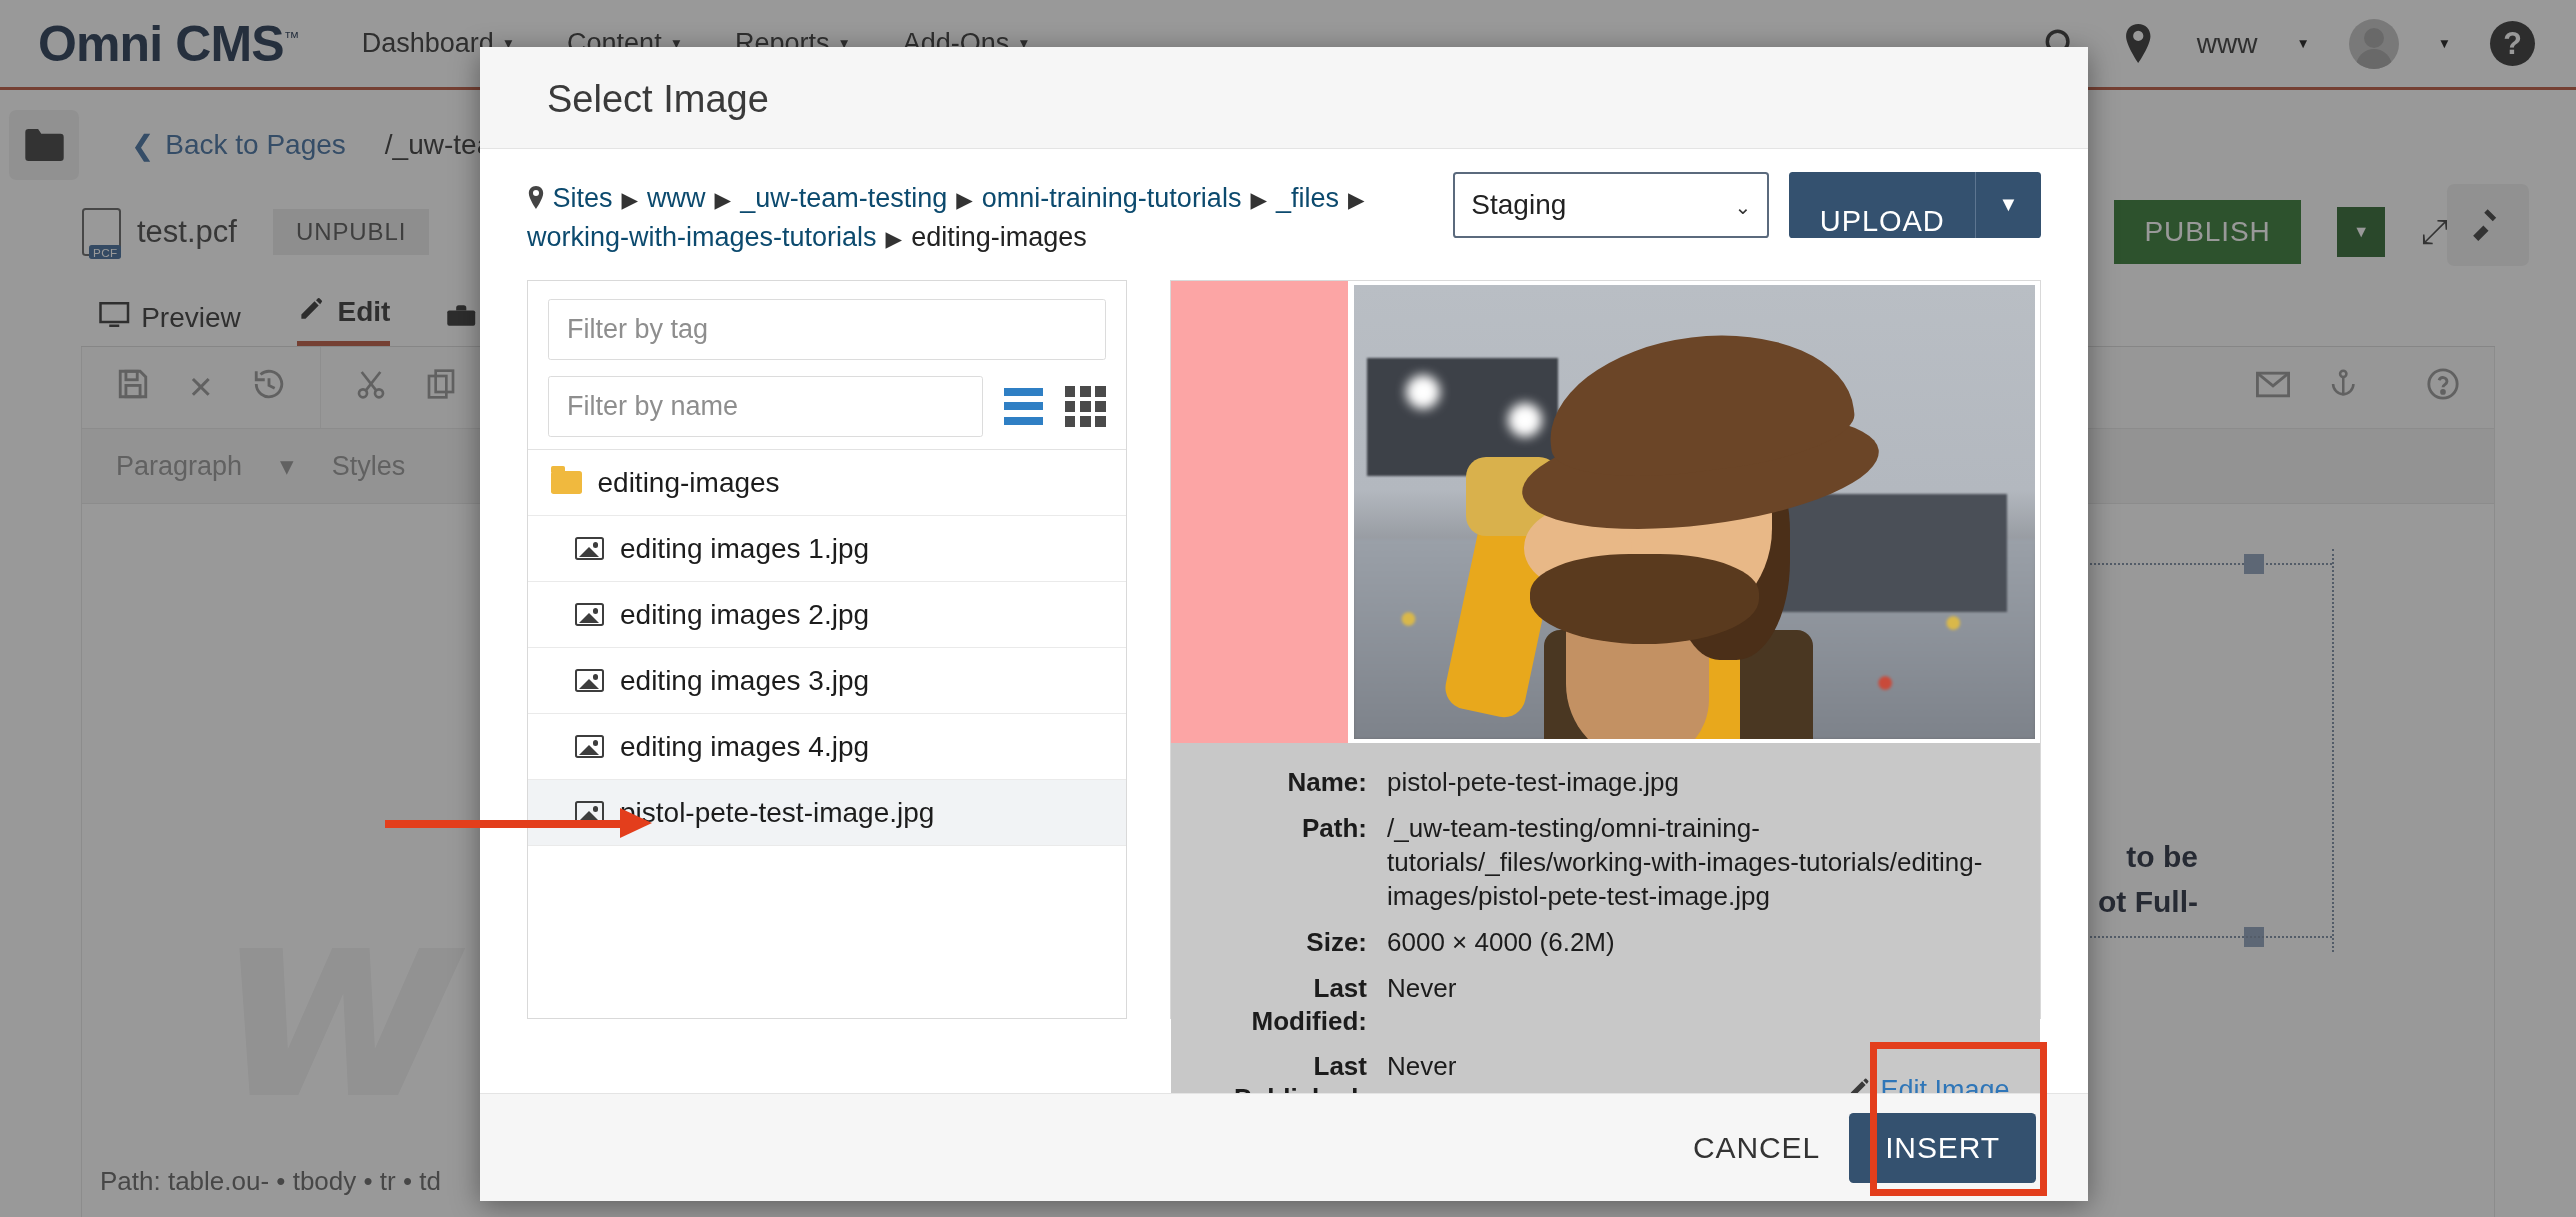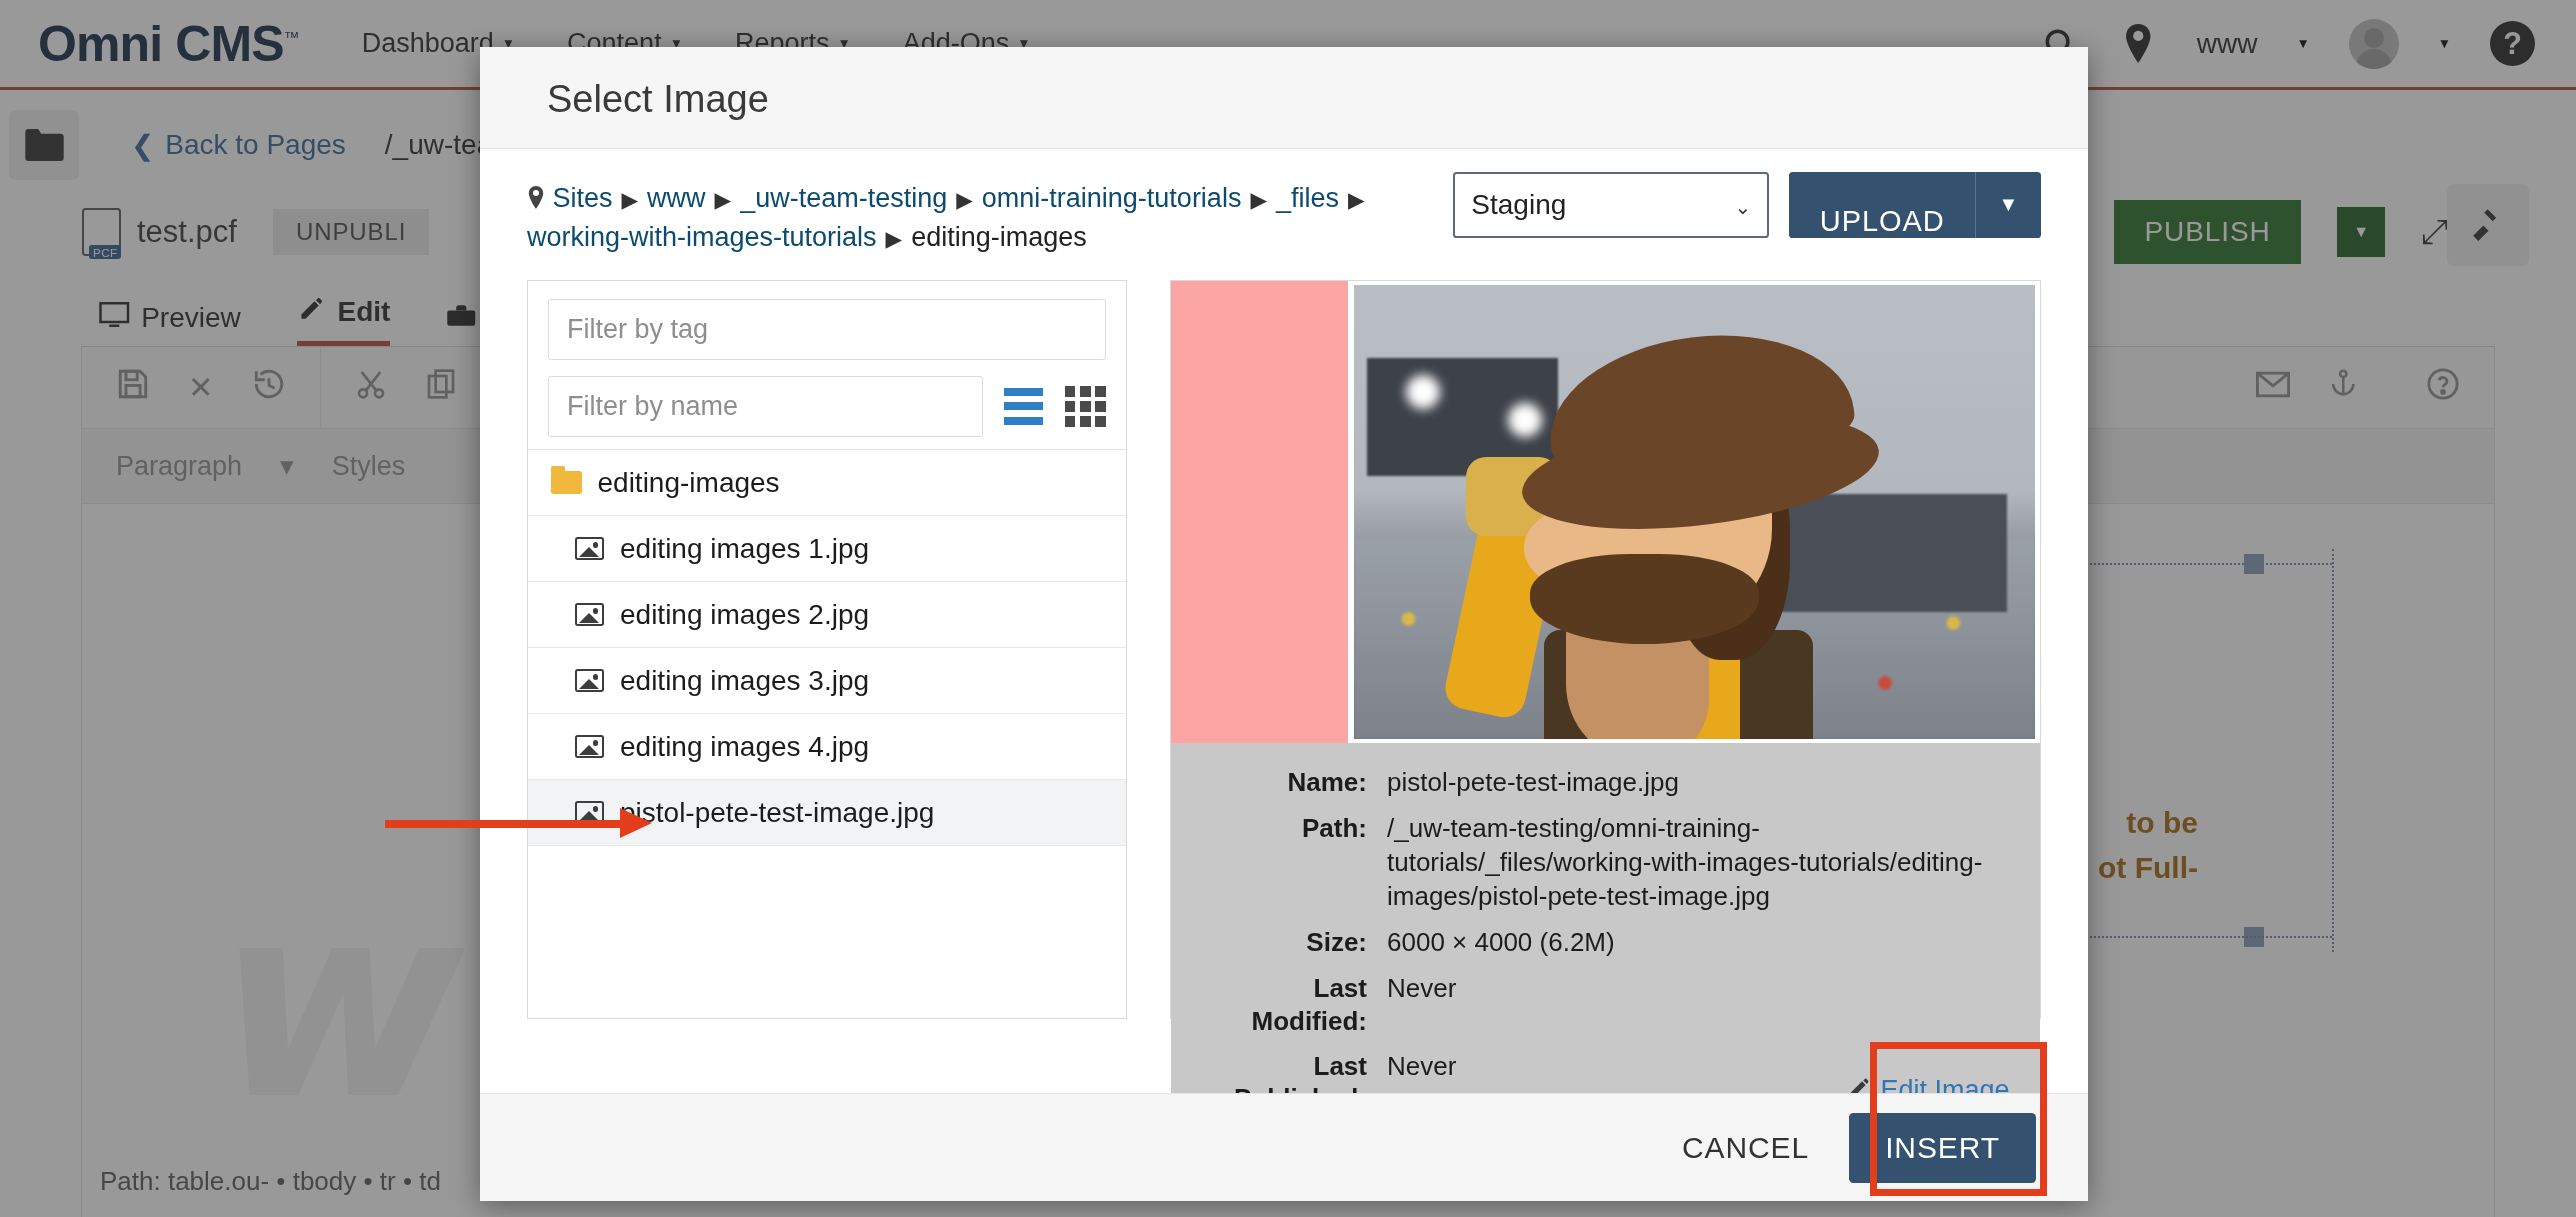--- a/index.html
+++ b/index.html
@@ -85,21 +85,21 @@
     margin:0 81px; border:1.8px solid #e3e3e3; border-top:none; background:#fafafa;
     height:82px; display:flex; align-items:center;
   }
   .tb-group { display:flex; gap:38px; padding:0 34px; height:100%; align-items:center; border-right:1.8px solid #e8e8e8;}
   .tb-ico { color:#8a8a8a; font-size:30.5px; }
   .bg-toolbar2 {
     margin:0 81px; border:1.8px solid #e3e3e3; border-top:none; background:#f3f3f3;
     height:75px; display:flex; align-items:center; gap:38px; padding:0 34px; color:#8a8a8a; font-size:27px;
   }
   .bg-canvas { margin:0 81px; background:#fff; height:807px; position:relative; border:1.8px solid #e3e3e3; border-top:none;}
-  .ghost-text { position:absolute; right:296px; color:#a16207; font-size:30px; font-weight:bold; line-height:1.5;}
+  .ghost-text { position:absolute; right:296px; color:#0f172a; font-size:30px; font-weight:bold; line-height:1.5;margin-top:34px;}
   .sel-dotline{position:absolute;border-left:2.7px dotted #6d7f9a;}
   .sel-h{position:absolute;border-top:2.7px dotted #6d7f9a;}
   .sel-handle{position:absolute;width:20px;height:20px;background:#8296b4;}
   .wy-watermark{
     position:absolute;left:134px;top:341px;font-size:269px;color:#f0f0f0;
   }
   .bg-statusbar{position:absolute;left:0;bottom:0;width:100%;padding:20px 0 20px 100px;font-size:26px;color:#555;}
 
   
   #overlay { position:absolute; inset:0; background:rgba(60,60,60,0.52); }
@@ -233,21 +233,21 @@
 
   .meta-box { background:#c8c8c8; flex:1; padding:23px 27px 14.3px 27px; position:relative;}
   .meta-grid { display:grid; grid-template-columns:169px 1fr; row-gap:12.5px; column-gap:20px; font-size:26px; color:#1c1c1c;}
   .meta-label { text-align:right; font-weight:bold; line-height:1.25;}
   .meta-val { line-height:1.3; word-break:break-word; }
   .edit-image { position:absolute; right:30.5px; bottom:23px; color:#2f76b8; font-size:27px; display:flex; align-items:center; gap:9px;}
 
   .modal-footer {
     border-top:1.8px solid #e4e4e4; background:#f6f6f6;
     height:108px; display:flex; align-items:center; justify-content:flex-end;
-    padding-right:52px; gap:40px; position:relative;
+    padding-right:52px; gap:29px; position:relative;
   }
   .cancel-btn { font-size:30px; color:#333; letter-spacing:0.9px; }
   .insert-btn {
     background:#34516f; color:#fff; font-size:30px; letter-spacing:0.9px;
     padding:18px 36px; border-radius:4.5px;
   }
   .hl-box {
     position:absolute; border:7.2px solid #e33e1c; pointer-events:none;
   }
 

